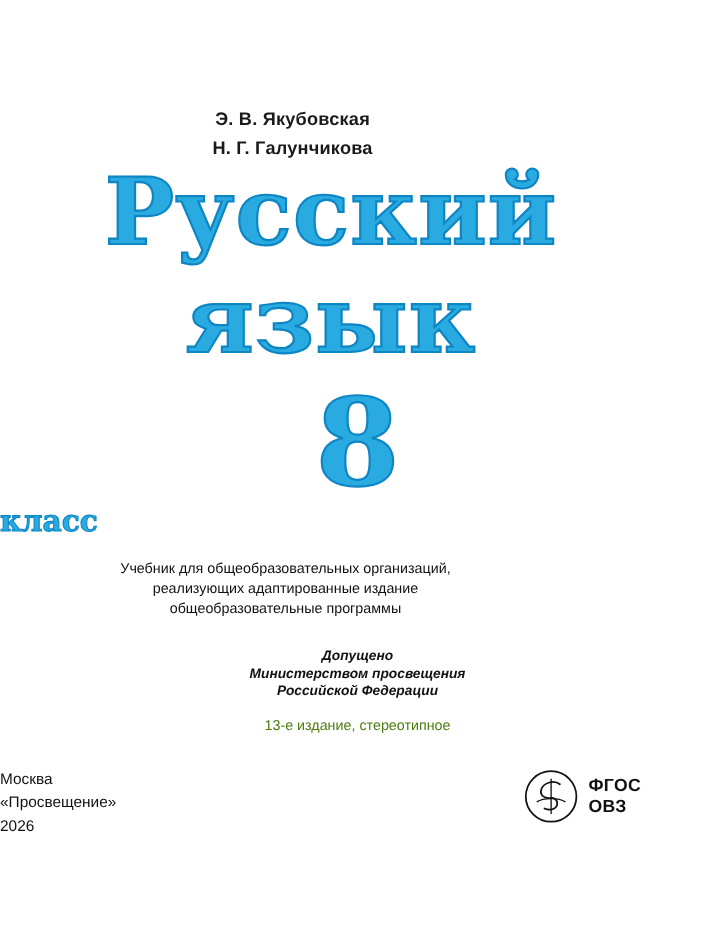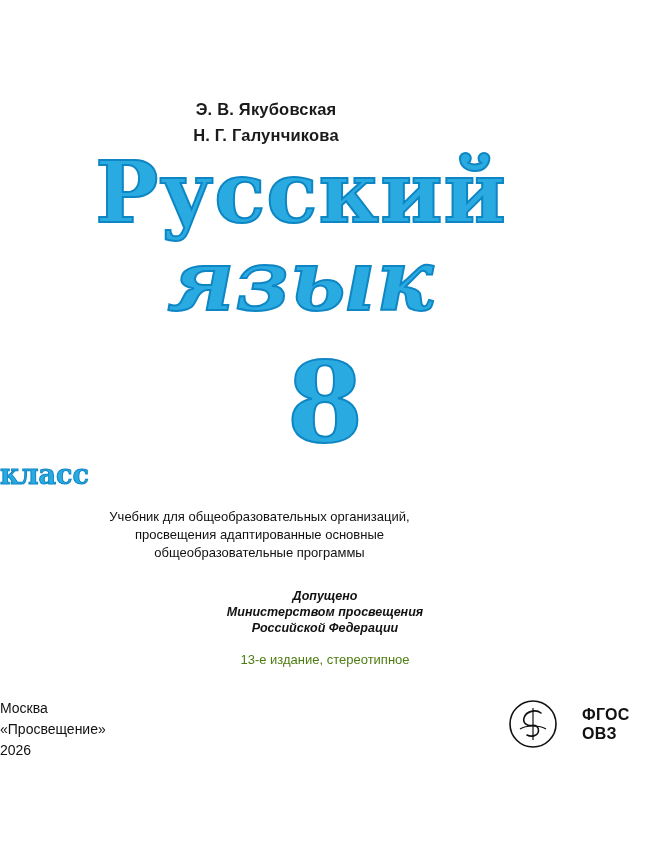--- a/index.html
+++ b/index.html
@@ -48,22 +48,21 @@
   .title-line {
     font-family: "DejaVu Serif", serif;
     font-weight: bold;
     font-size: 84px;
     line-height: 86px;
     color: #29abe2;
     -webkit-text-stroke: 2px #0f86c4;
     letter-spacing: 1px;
   }
   .title-line.second {
-    margin-top: 2px;
-    font-style: italic;
+    margin-top: 12px;
   }
 
   
   .grade-number {
     position: absolute;
     top: 348px;
     left: 0;
     width: 650px;
     text-align: center;
     font-family: "DejaVu Serif", serif;
@@ -139,26 +138,26 @@
   .imprint .i-line {
     font-size: 14px;
     line-height: 21px;
     color: #111111;
   }
 
   
   .fgos {
     position: absolute;
     top: 694px;
-    left: 508px;
+    left: 476px;
     width: 110px;
     height: 60px;
     display: flex;
     align-items: center;
-    gap: 24px;
+    gap: 9px;
   }
   .fgos-circle {
     width: 50px;
     height: 50px;
     flex: 0 0 50px;
   }
   .fgos-text {
     display: flex;
     flex-direction: column;
     justify-content: center;
@@ -182,21 +181,21 @@
   <div class="title-block">
     <div class="title-line">Русский</div>
     <div class="title-line second">язык</div>
   </div>
 
   <div class="grade-number">8</div>
   <div class="grade-word">класс</div>
 
   <div class="description">
     <div class="d-line">Учебник для общеобразовательных организаций,</div>
-    <div class="d-line">просвещения адаптированные основные</div>
+    <div class="d-line">реализующих адаптированные издание</div>
     <div class="d-line">общеобразовательные программы</div>
   </div>
 
   <div class="approval">
     <div class="a-line">Допущено</div>
     <div class="a-line">Министерством просвещения</div>
     <div class="a-line">Российской Федерации</div>
   </div>
 
   <div class="edition">13-е издание, стереотипное</div>

